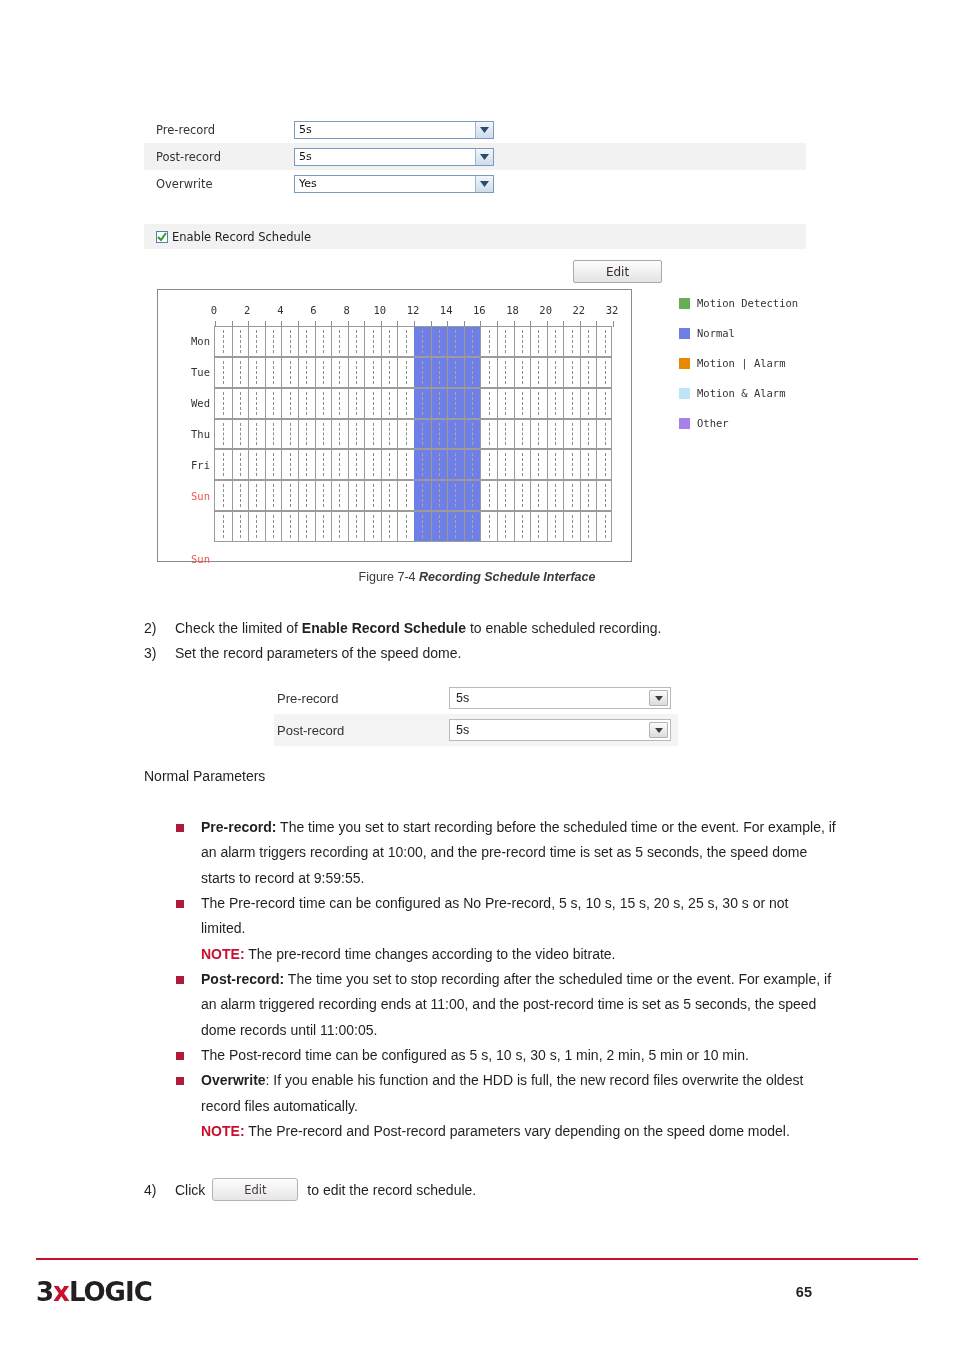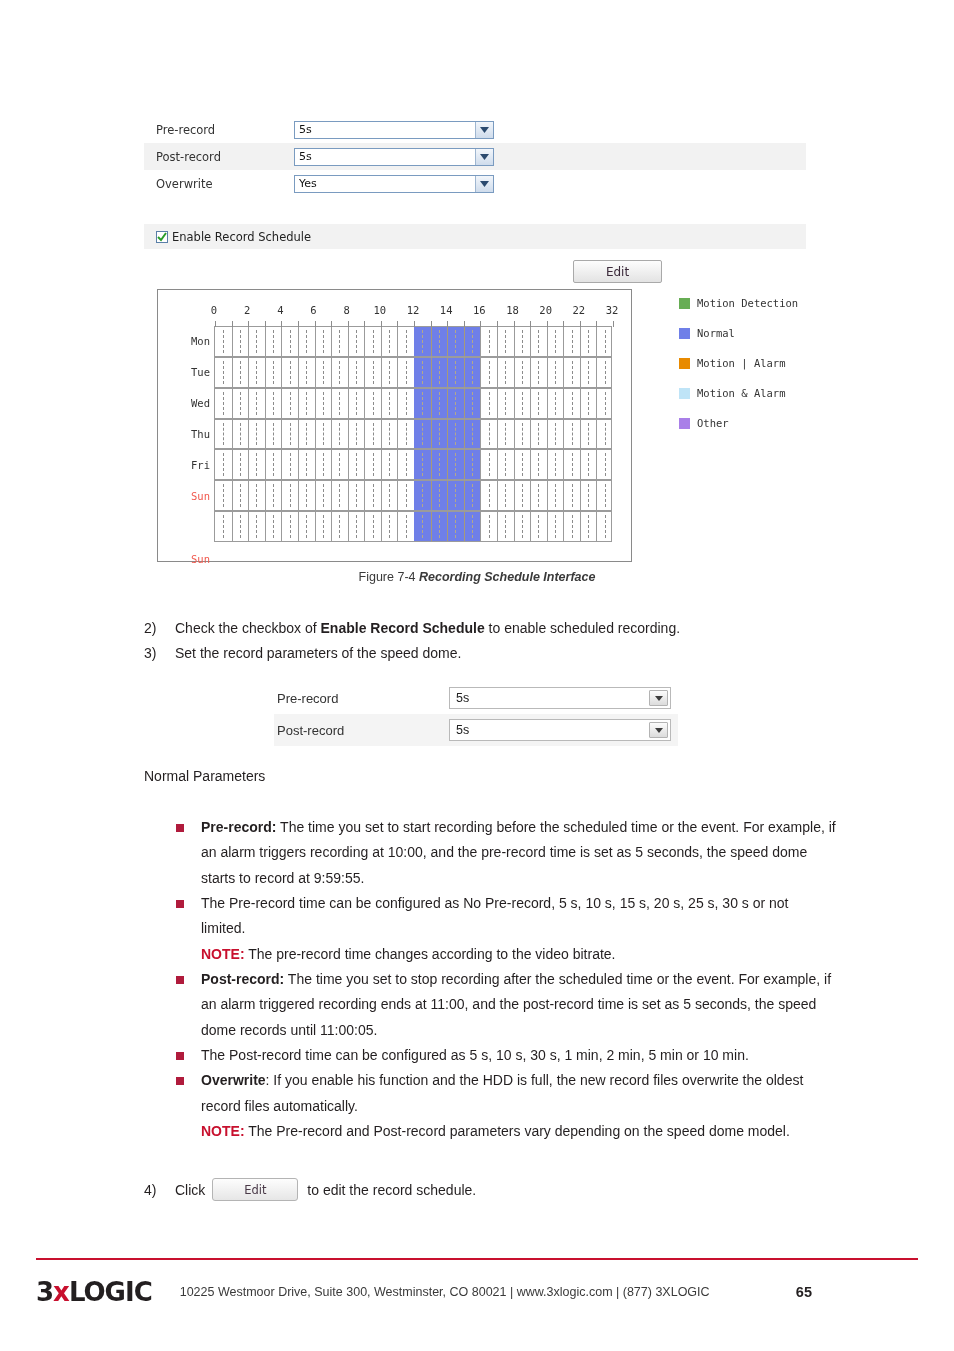--- a/index.html
+++ b/index.html
@@ -747,21 +747,21 @@
         <span>Other</span>
       </div>
     </div>
 
   <div class="fig-caption">
     <span>Figure 7-4 </span><span class="fc-it">Recording Schedule Interface</span>
   </div>
 
   <div class="step" style="top:618px;">
     <span class="num">2)</span>
-    <span class="txt"><span>Check the checkbox of </span><b>Enable Record Schedule</b><span> to enable scheduled recording.</span></span>
+    <span class="txt"><span>Check the limited of </span><b>Enable Record Schedule</b><span> to enable scheduled recording.</span></span>
   </div>
 
   <div class="step" style="top:643px;">
     <span class="num">3)</span>
     <span class="txt">Set the record parameters of the speed dome.</span>
   </div>
 
   <div class="ui-panel2" id="panel2">
       <div class="ui-row2">
         <span class="lab2">Pre-record</span>
@@ -815,17 +815,16 @@
   <div class="step4">
     <span class="num">4)</span>
     <span>Click</span>
     <span class="btn-edit2">Edit</span>
     <span>to edit the record schedule.</span>
   </div>
 
   <div class="foot-rule"></div>
   <div class="footer">
     <div class="logo"><span>3</span><span class="x">x</span><span>LOGIC</span></div>
-    <div class="foot-addr">10225 Westmoor Drive, Suite 300, Westminster, CO 80021 | www.3xlogic.com | (877) 3XLOGIC</div>
     <div class="foot-page">65</div>
   </div>
 
 </div>
 
 </body></html>

